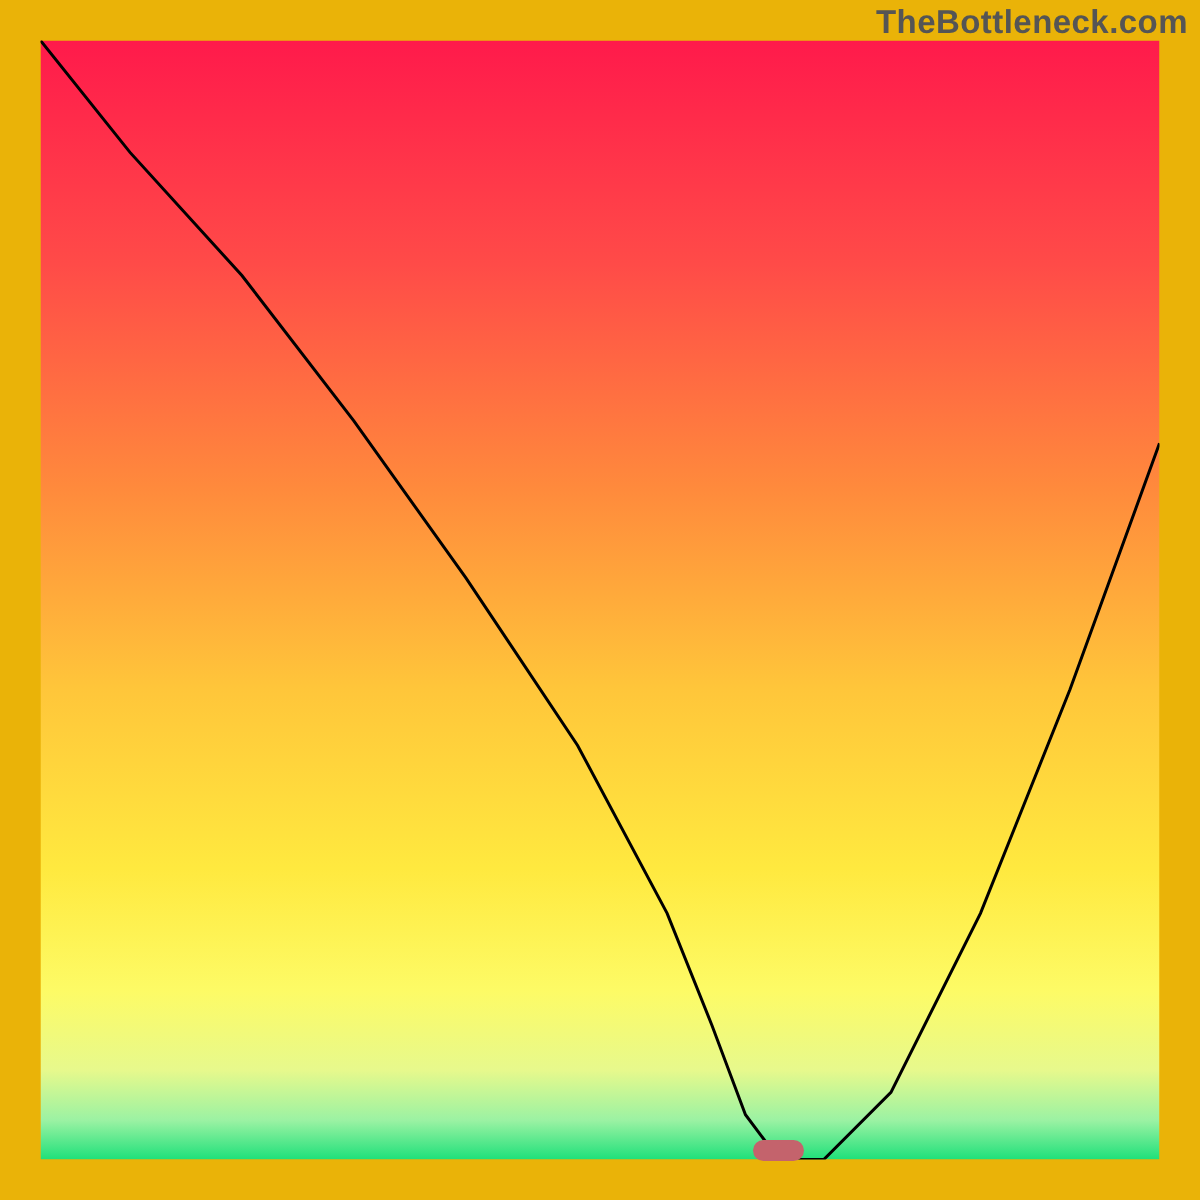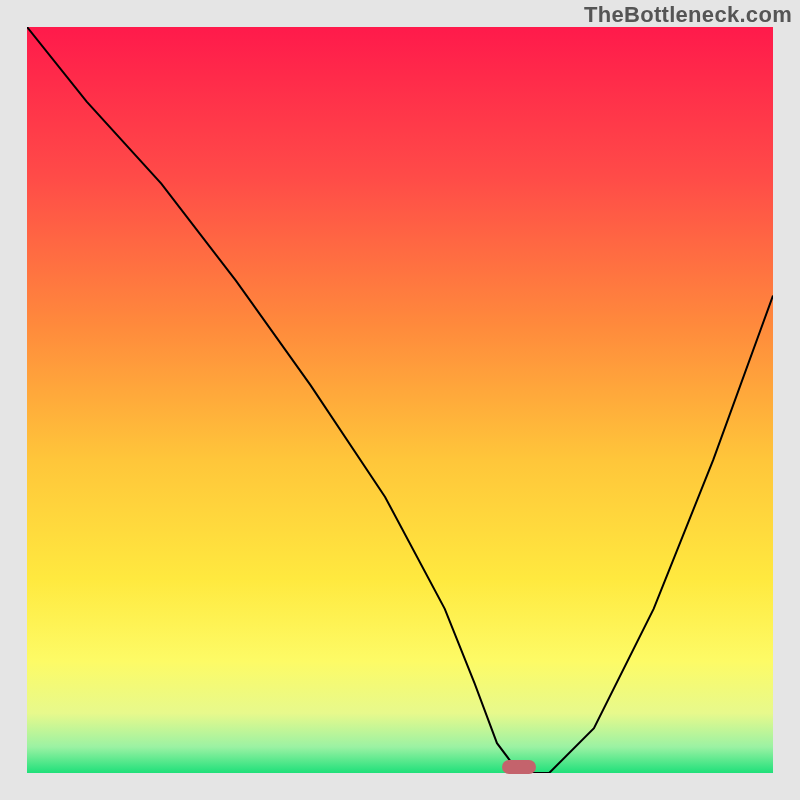--- a/index.html
+++ b/index.html
@@ -8,21 +8,21 @@
     width: 800px;
     height: 800px;
     background: #000;
     overflow: hidden;
     font-family: Arial, Helvetica, sans-serif;
   }
   .frame {
     position: relative;
     width: 800px;
     height: 800px;
-    background: #e5e5e5;
+    background: #eab308;
   }
   .watermark {
     position: absolute;
     top: 2px;
     right: 8px;
     color: #555;
     font-size: 22px;
     font-weight: 600;
     letter-spacing: 0.3px;
     user-select: none;

